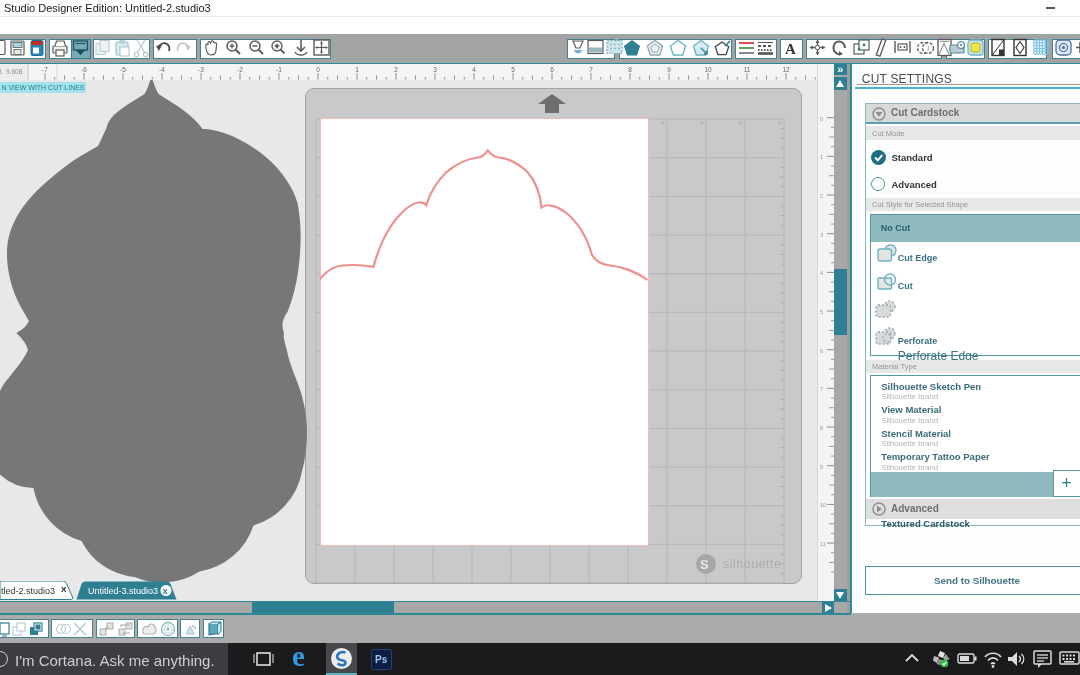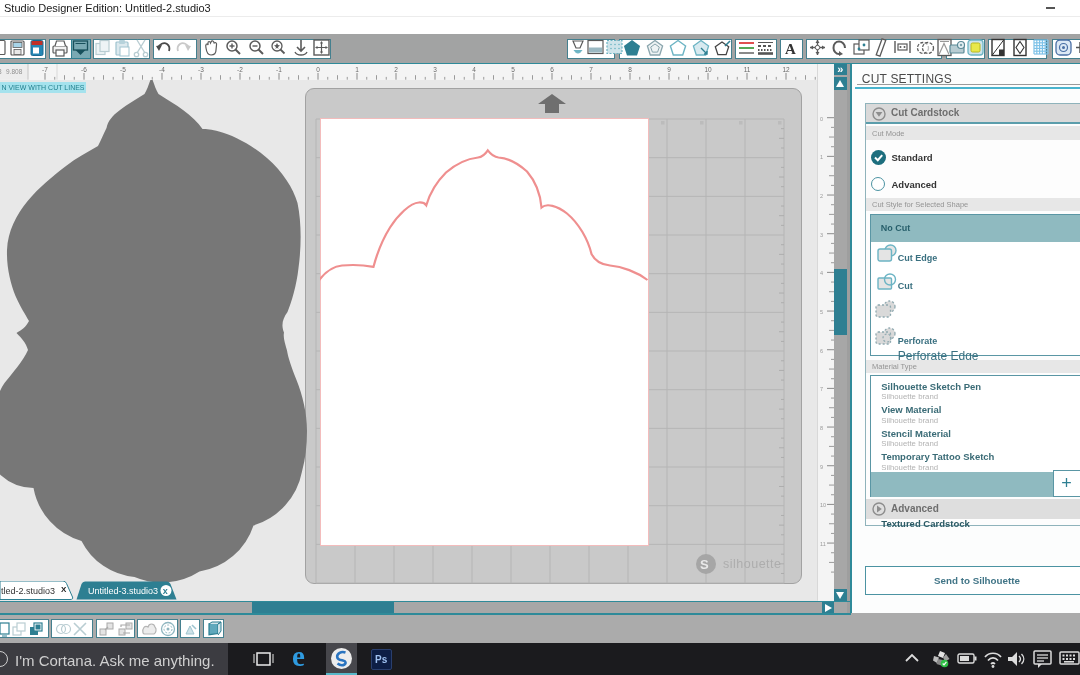--- a/index.html
+++ b/index.html
@@ -616,21 +616,21 @@
       <span class="abs" style="left:6px;top:2px;font-size:7.5px;color:#949494;">Material Type</span>
     </div>
 
     <div class="abs" style="left:4.3px;top:271.5px;width:217px;height:121.5px;background:#fff;border:1px solid #5a96a4;">
       <span class="abs" style="left:10px;top:4.5px;font-size:9.5px;font-weight:bold;color:#3a6b76;">Silhouette Sketch Pen</span>
       <span class="abs" style="left:10px;top:16px;font-size:7.8px;color:#b2b2b2;">Silhouette brand</span>
       <span class="abs" style="left:10px;top:28px;font-size:9.5px;font-weight:bold;color:#3a6b76;">View Material</span>
       <span class="abs" style="left:10px;top:39.5px;font-size:7.8px;color:#b2b2b2;">Silhouette brand</span>
       <span class="abs" style="left:10px;top:51.5px;font-size:9.5px;font-weight:bold;color:#3a6b76;">Stencil Material</span>
       <span class="abs" style="left:10px;top:63px;font-size:7.8px;color:#b2b2b2;">Silhouette brand</span>
-      <span class="abs" style="left:10px;top:75px;font-size:9.5px;font-weight:bold;color:#3a6b76;">Temporary Tattoo Sketch</span>
+      <span class="abs" style="left:10px;top:75px;font-size:9.5px;font-weight:bold;color:#3a6b76;">Temporary Tattoo Paper</span>
       <span class="abs" style="left:10px;top:86.5px;font-size:7.8px;color:#b2b2b2;">Silhouette brand</span>
       <div class="abs" style="left:0;top:96px;width:216px;height:24.5px;background:#8fbac0;">
         <span class="abs" style="left:10px;top:2px;font-size:9.5px;font-weight:bold;color:#2b5a64;margin-top:44px;">Textured Cardstock</span>
         <span class="abs" style="left:10px;top:30px;font-size:12px;color:#6e939b;">Heavy – 80 lb</span>
       </div>
       <div class="abs" style="left:182px;top:93.5px;width:45px;height:27px;background:#fff;border:1px solid #5a96a4;">
         <span class="abs" style="left:7px;top:2px;font-size:18px;color:#2e7f92;">+</span>
       </div>
     </div>
 

